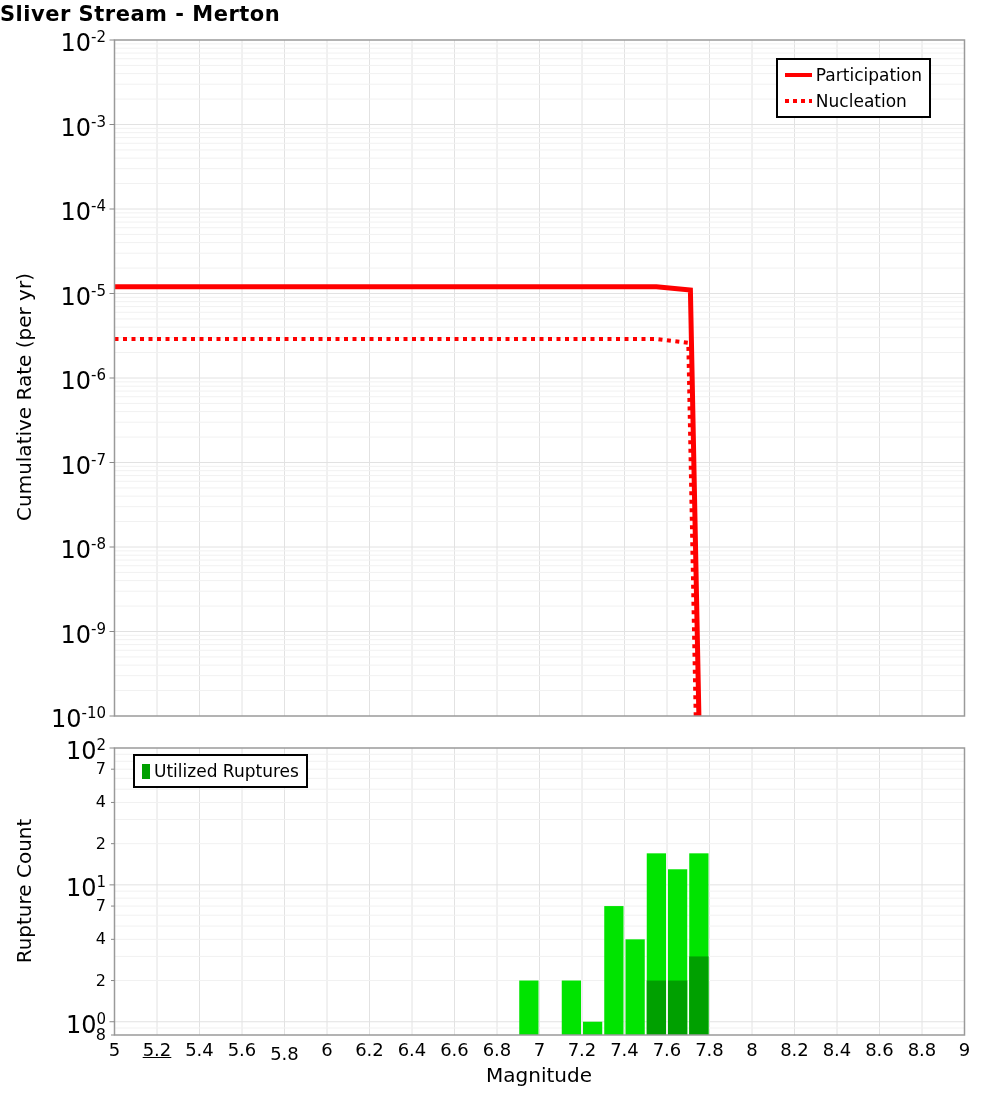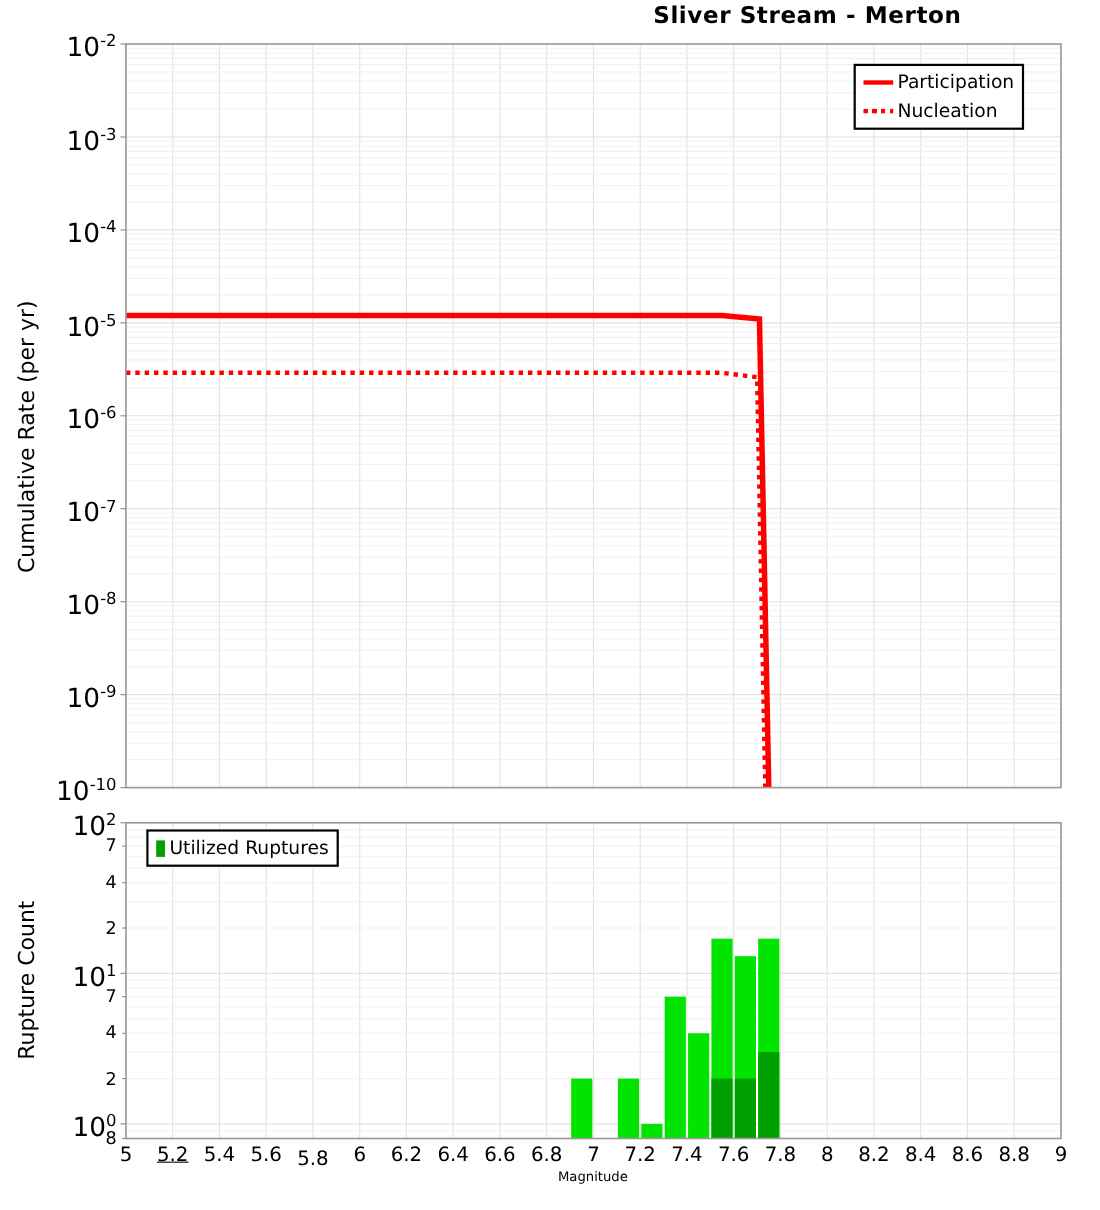--- a/index.html
+++ b/index.html
@@ -1,23 +1,23 @@
 <!DOCTYPE html>
 <html><head>
 <meta charset="utf-8">
 <style>
   html,body{margin:0;padding:0;background:#ffffff;}
   body{width:1000px;height:1100px;position:relative;overflow:hidden;
        font-family:"DejaVu Sans","Liberation Sans",sans-serif;color:#000;}
   #plot-svg{position:absolute;top:0;left:0;}
-  .chart-title{position:absolute;top:2px;left:0;width:874px;text-align:right;
+  .chart-title{position:absolute;top:2px;left:0;width:874px;text-align:left;
                font-size:21px;font-weight:bold;letter-spacing:.5px;}
   .y-axis-title{position:absolute;white-space:nowrap;font-size:20px;
                 transform:translate(-50%,-50%) rotate(-90deg);}
-  .x-axis-title{position:absolute;white-space:nowrap;font-size:12px;
+  .x-axis-title{position:absolute;white-space:nowrap;font-size:20px;
                 transform:translateX(-50%);}
   #tick-layer div{position:absolute;}
   .ytick-major{right:894px;font-size:24px;line-height:26px;white-space:nowrap;text-align:right;}
   .ytick-major sup{font-size:15px;}
   .ytick-minor{right:894px;font-size:16px;line-height:16px;text-align:right;}
   .xtick-label{width:60px;text-align:center;font-size:18px;line-height:19px;}
   .legend{position:absolute;background:#fff;border:2px solid #000;padding:2px 7px;
           font-size:17px;}
   .legend-row{display:flex;align-items:center;height:26px;gap:4px;white-space:nowrap;}
   .swatch-line{display:inline-block;width:27px;height:4px;background:#ff0000;}

